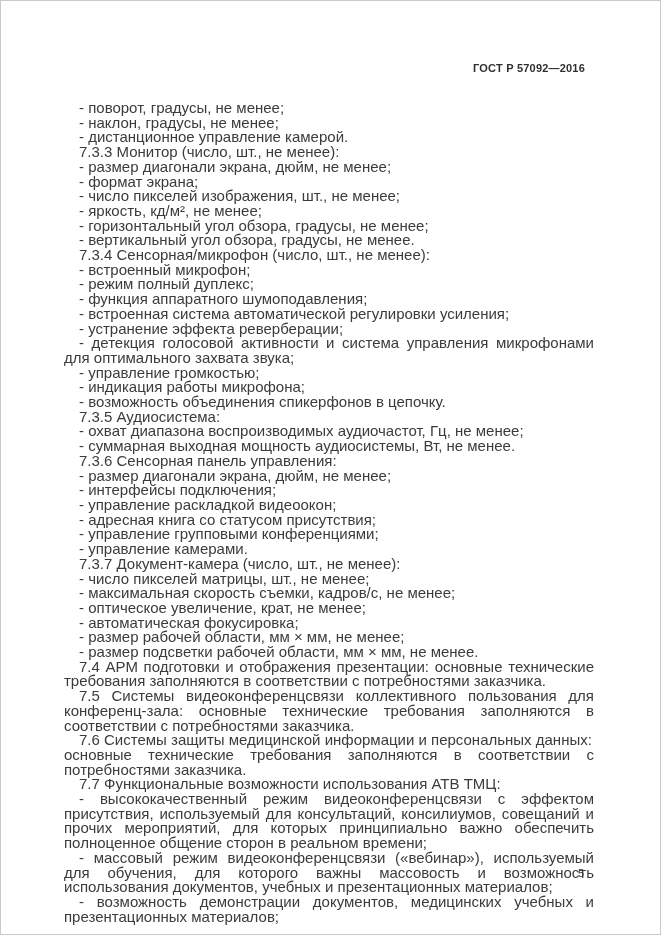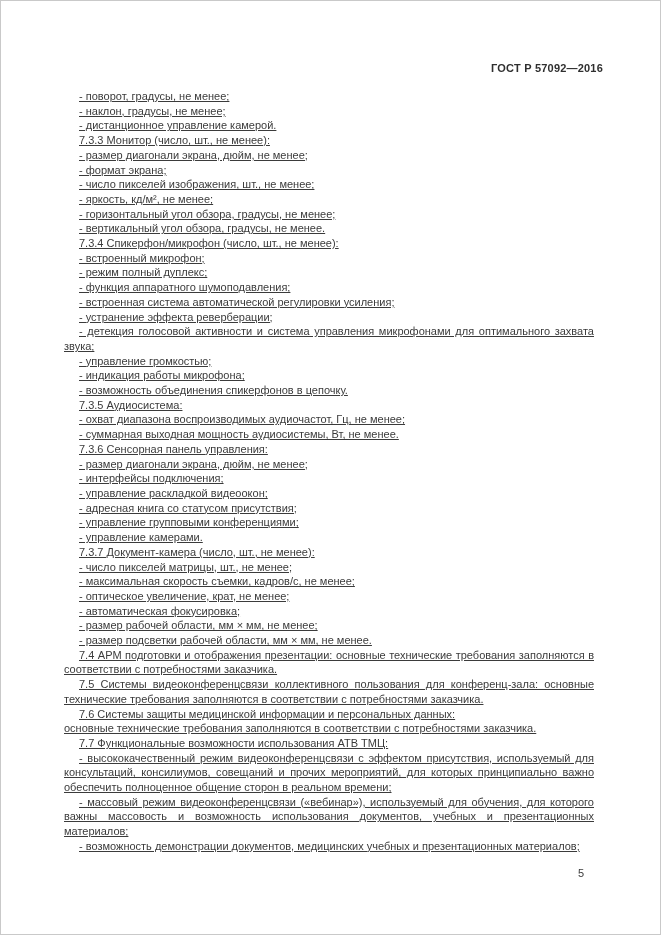--- a/index.html
+++ b/index.html
@@ -14,35 +14,34 @@
     box-sizing: border-box;
     background: #ffffff;
     border: 1px solid #c9c9c9;
     font-family: "Liberation Sans", sans-serif;
     color: #3b3b3b;
     overflow: hidden;
   }
   .doc-header {
     position: absolute;
     top: 61px;
-    right: 57px;
+    right: 75px;
     font-size: 11px;
     font-weight: bold;
     color: #2f2f2f;
     letter-spacing: 0.2px;
   }
   .doc-body {
     position: absolute;
-    top: 88px;
+    top: 100px;
     left: 63px;
     width: 530px;
-    font-size: 11px;
+    font-size: 15px;
     line-height: 14.7px;
     text-align: justify;
-    text-decoration: underline;
   }
   .doc-body p.para {
     margin: 0;
     padding: 0;
     text-indent: 15px;
   }
   .doc-body p.para.no-indent {
     text-indent: 0;
   }
   .page-number {
@@ -63,21 +62,21 @@
       <p class="para">- поворот, градусы, не менее;</p>
       <p class="para">- наклон, градусы, не менее;</p>
       <p class="para">- дистанционное управление камерой.</p>
       <p class="para">7.3.3 Монитор (число, шт., не менее):</p>
       <p class="para">- размер диагонали экрана, дюйм, не менее;</p>
       <p class="para">- формат экрана;</p>
       <p class="para">- число пикселей изображения, шт., не менее;</p>
       <p class="para">- яркость, кд/м², не менее;</p>
       <p class="para">- горизонтальный угол обзора, градусы, не менее;</p>
       <p class="para">- вертикальный угол обзора, градусы, не менее.</p>
-      <p class="para">7.3.4 Спикерфон/микрофон (число, шт., не менее):</p>
+      <p class="para">7.3.4 Сенсорная/микрофон (число, шт., не менее):</p>
       <p class="para">- встроенный микрофон;</p>
       <p class="para">- режим полный дуплекс;</p>
       <p class="para">- функция аппаратного шумоподавления;</p>
       <p class="para">- встроенная система автоматической регулировки усиления;</p>
       <p class="para">- устранение эффекта реверберации;</p>
       <p class="para">- детекция голосовой активности и система управления микрофонами для оптимального захвата звука;</p>
       <p class="para">- управление громкостью;</p>
       <p class="para">- индикация работы микрофона;</p>
       <p class="para">- возможность объединения спикерфонов в цепочку.</p>
       <p class="para">7.3.5 Аудиосистема:</p>

